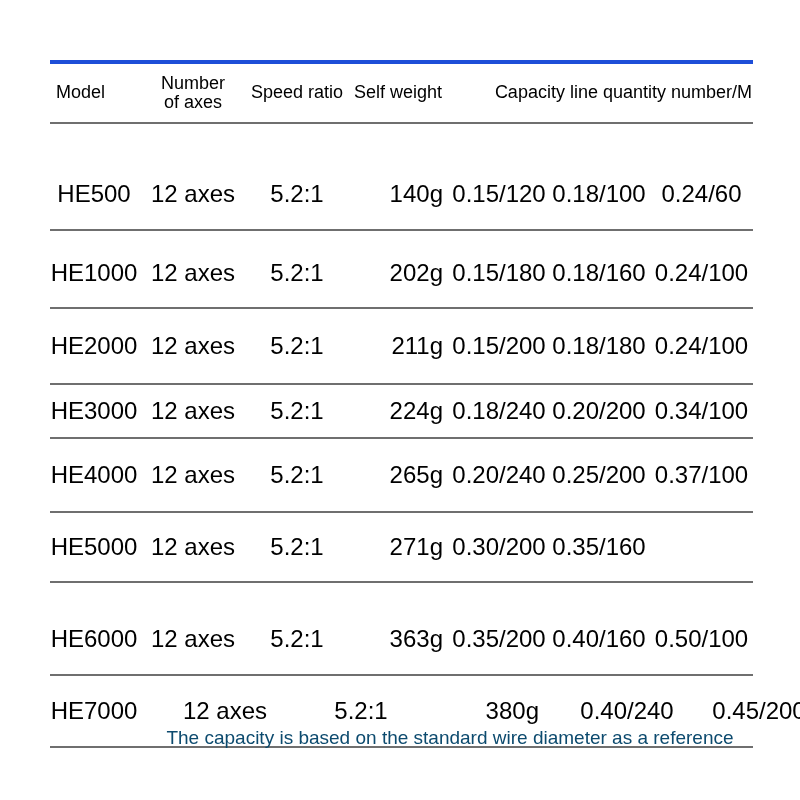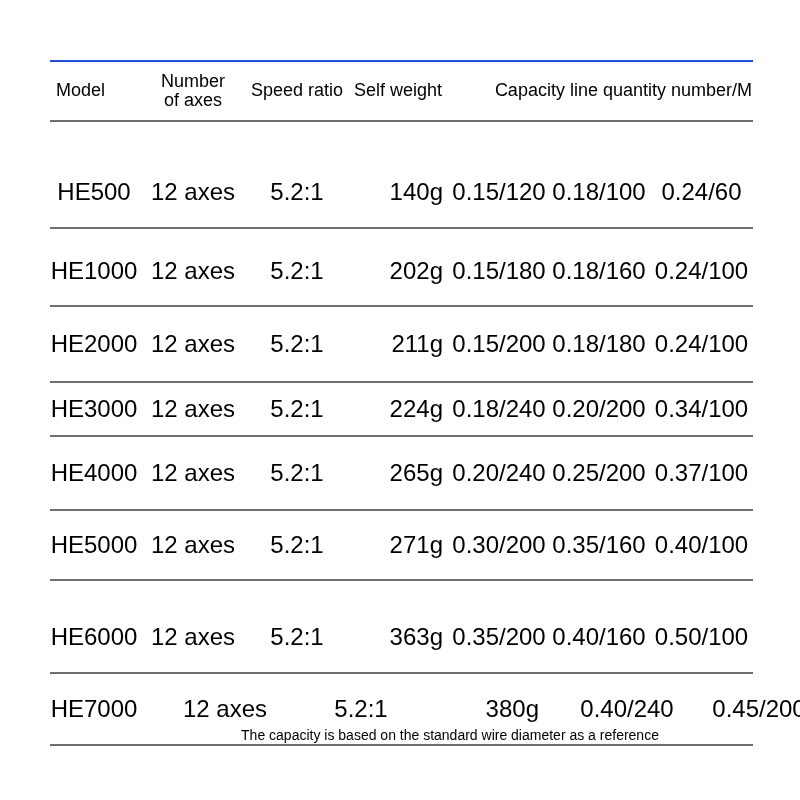--- a/index.html
+++ b/index.html
@@ -13,21 +13,21 @@
     background: #ffffff;
     font-family: "Liberation Sans", sans-serif;
     color: #000000;
     overflow: hidden;
   }
   .spec-table {
     position: absolute;
     left: 50px;
     top: 60px;
     width: 703px;
-    border-top: 2px solid #1d4ed8;
+    border-top: 4px solid #1d4ed8;
     box-sizing: border-box;
   }
   .t-row {
     display: grid;
     grid-template-columns: 88px 110px 98px 104px 98px 102px 103px;
     border-bottom: 2px solid #6f6f6f;
     box-sizing: border-box;
     align-items: center;
   }
   .t-row.header-row { height: 60px; }
@@ -70,22 +70,22 @@
   .c-weight {
     justify-content: flex-end;
     padding-right: 7px;
   }
   .footer-note {
     position: absolute;
     left: 147px;
     top: 727px;
     width: 606px;
     text-align: center;
-    font-size: 14px;
-    color: #000000;
+    font-size: 19px;
+    color: #0c4a6e;
     white-space: nowrap;
   }
 </style>
 </head>
 <body>
 
 <div class="spec-table">
 
   <div class="t-row header-row">
     <div class="cell hc-model">Model</div>
@@ -148,21 +148,20 @@
     <div class="cell">0.37/100</div>
   </div>
 
   <div class="t-row">
     <div class="cell">HE5000</div>
     <div class="cell">12 axes</div>
     <div class="cell">5.2:1</div>
     <div class="cell c-weight">271g</div>
     <div class="cell">0.30/200</div>
     <div class="cell">0.35/160</div>
-    <div class="cell">0.40/100</div>
   </div>
 
   <div class="t-row">
     <div class="cell">HE6000</div>
     <div class="cell">12 axes</div>
     <div class="cell">5.2:1</div>
     <div class="cell c-weight">363g</div>
     <div class="cell">0.35/200</div>
     <div class="cell">0.40/160</div>
     <div class="cell">0.50/100</div>

